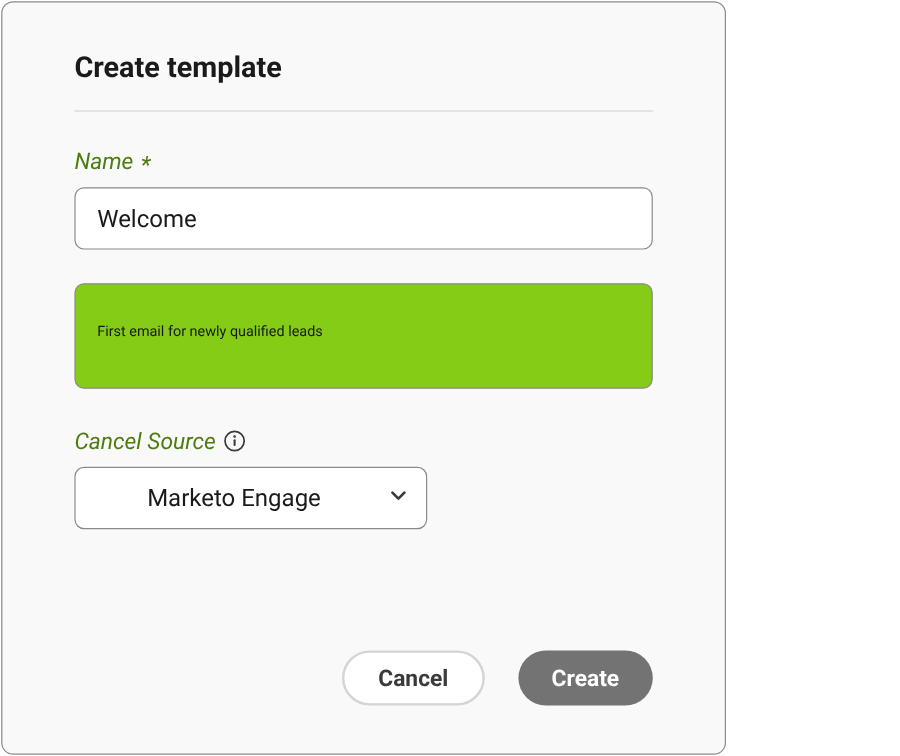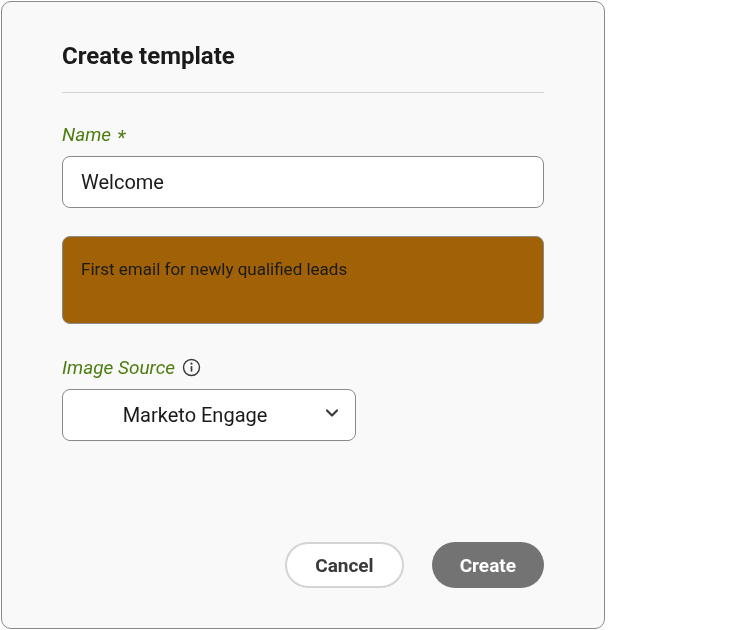--- a/index.html
+++ b/index.html
@@ -63,23 +63,23 @@
       font-size: 20px;
       color: #1a1a1a;
       font-family: inherit;
       outline: none;
     }
     .textarea-input {
       width: 100%;
       height: 88px;
       border: 1px solid #8a8a8a;
       border-radius: 8px;
-      background: #a16207;
-      padding: 22px 18px;
-      font-size: 17px;
+      background: #84cc16;
+      padding: 32px 18px;
+      font-size: 12px;
       color: #1a1a1a;
       font-family: inherit;
       resize: none;
       outline: none;
     }
     .info-icon {
       display: inline-flex;
       align-items: center;
       justify-content: center;
       width: 20px;
@@ -167,21 +167,21 @@
     </div>
     <input type="text" class="text-input" value="Welcome" style="">
   </div>
 
   <div class="field">
     <textarea class="textarea-input" style="">First email for newly qualified leads</textarea>
   </div>
 
   <div class="field">
     <div class="field-label">
-      <span>Image Source</span>
+      <span>Cancel Source</span>
       <span class="info-icon">
         <svg viewBox="0 0 20 20" fill="none">
           <circle cx="10" cy="10" r="8.4" stroke="#3a3a3a" stroke-width="1.5"></circle>
           <circle cx="10" cy="6" r="1.15" fill="#3a3a3a"></circle>
           <rect x="9.1" y="8.4" width="1.8" height="6" rx="0.9" fill="#3a3a3a"></rect>
         </svg>
       </span>
     </div>
     <div class="select-wrapper">
       <div class="select-input">

